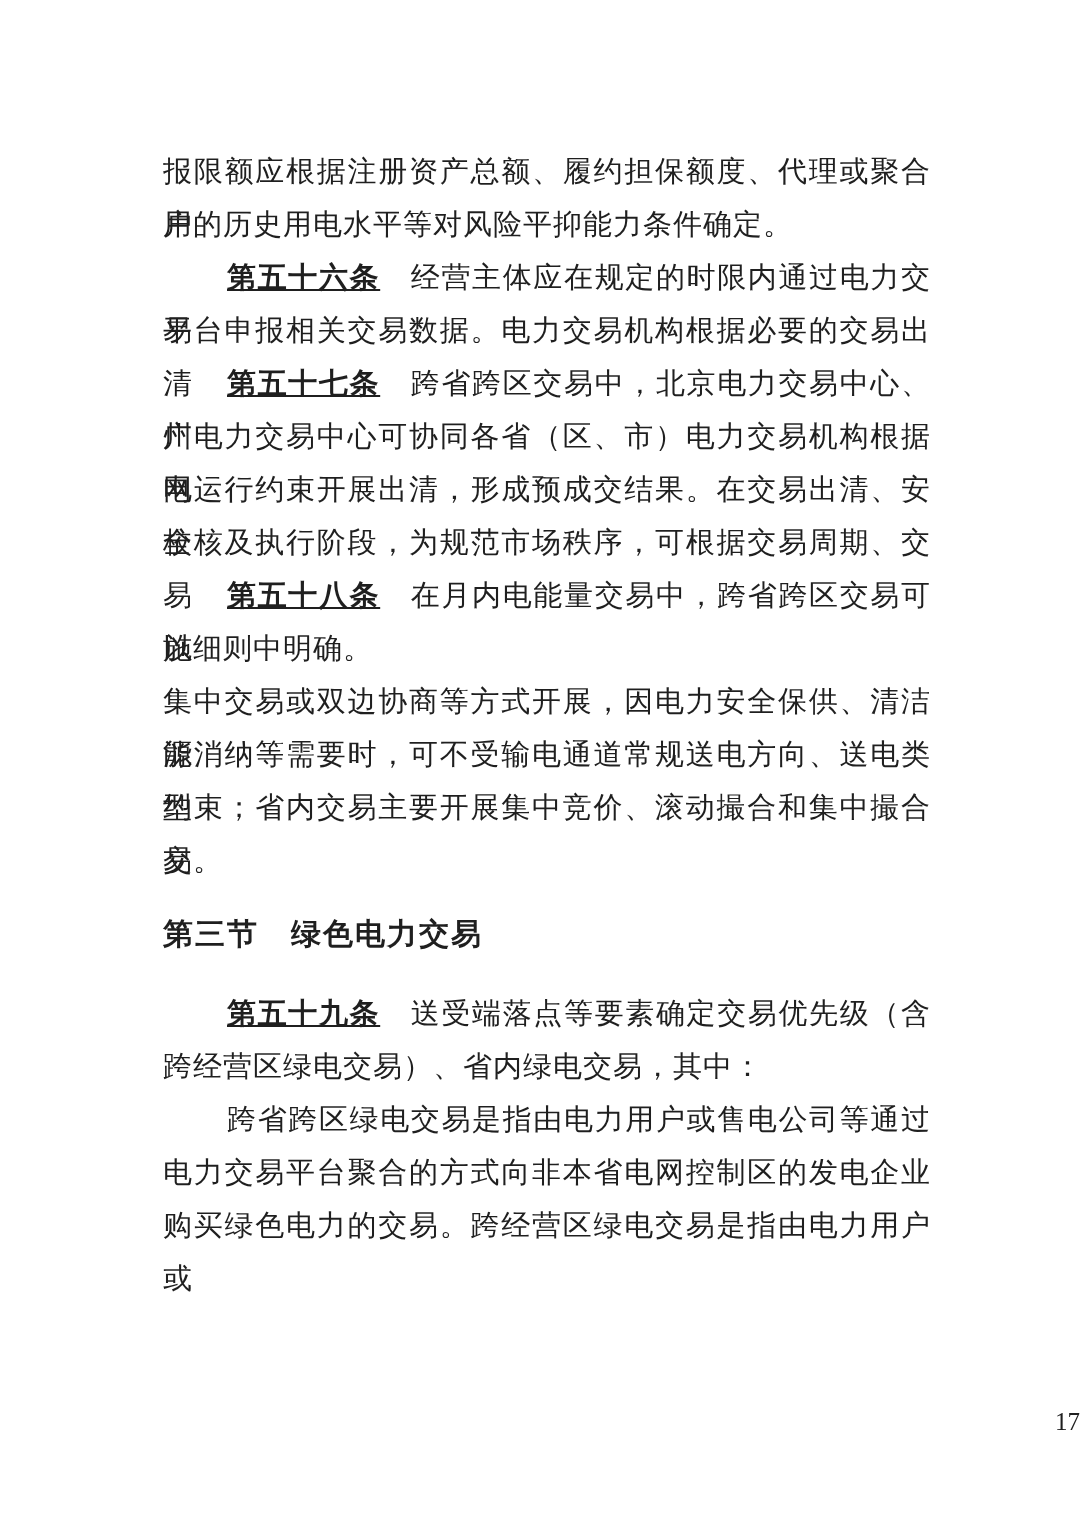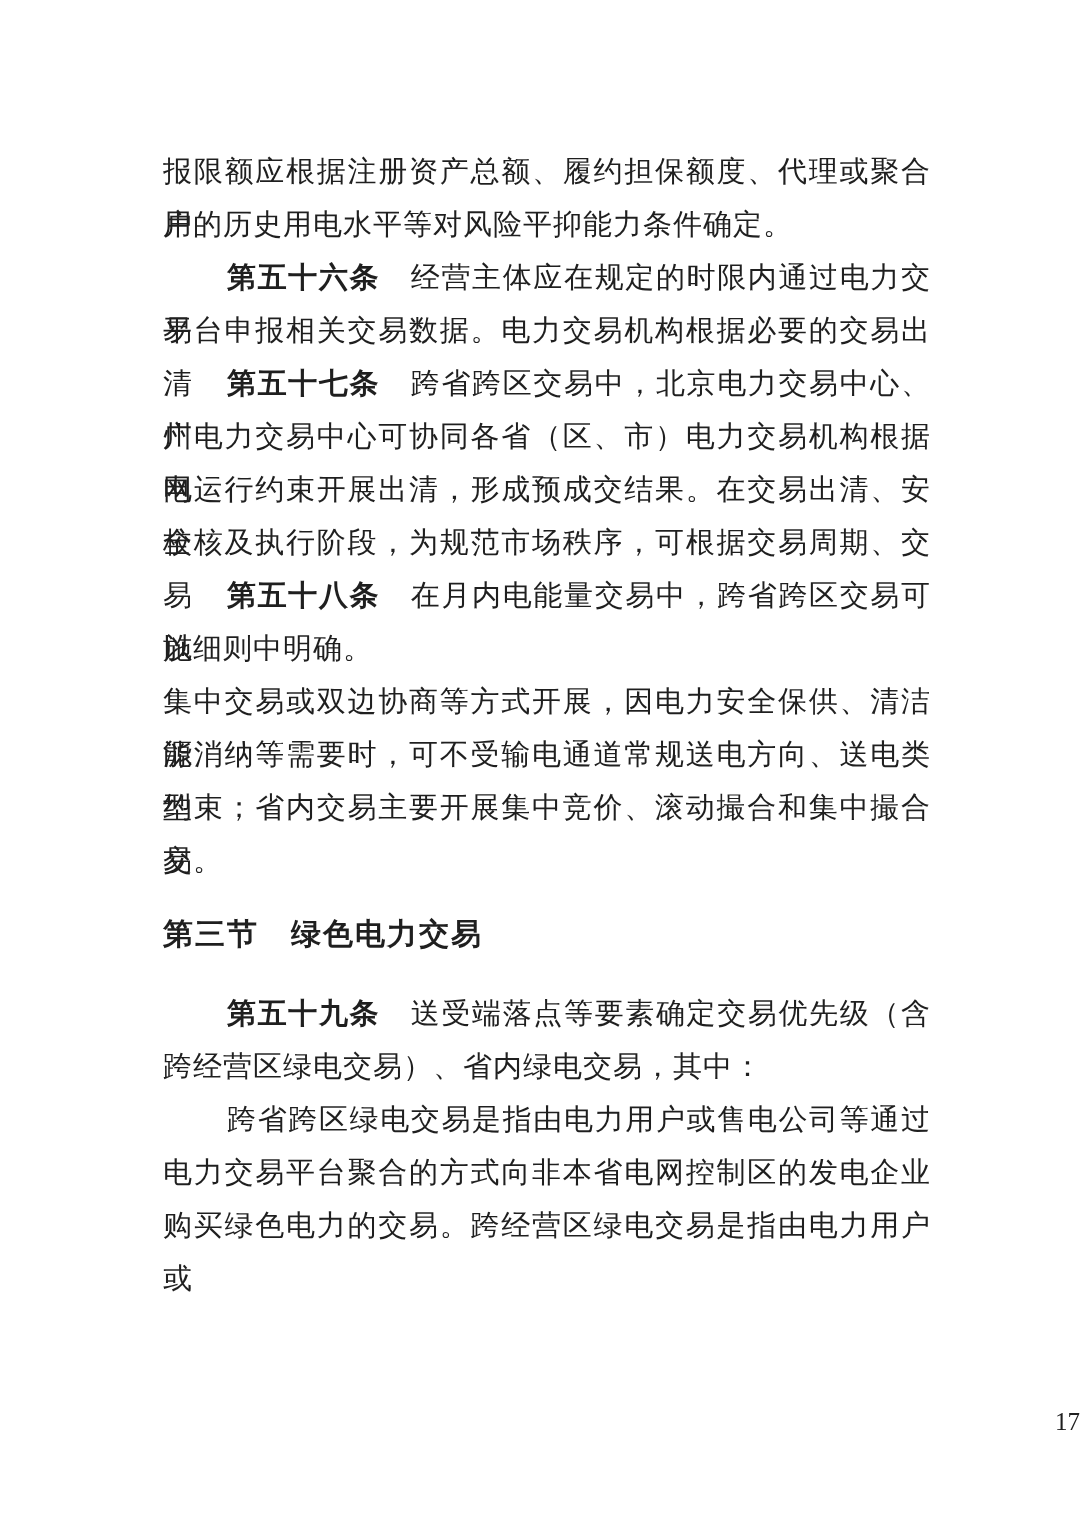--- a/index.html
+++ b/index.html
@@ -34,20 +34,21 @@
   }
   .line.just {
     white-space: normal;
     text-align-last: justify;
   }
   .line.indent {
     text-indent: 64px;
   }
   .line .art {
     font-weight: 700;
+    text-decoration: underline;
   }
   .heading {
     height: 53px;
     line-height: 53px;
     font-size: 30px;
     font-weight: 700;
     text-align: left;
     margin-top: 20px;
     margin-bottom: 27px;
     letter-spacing: 2px;

